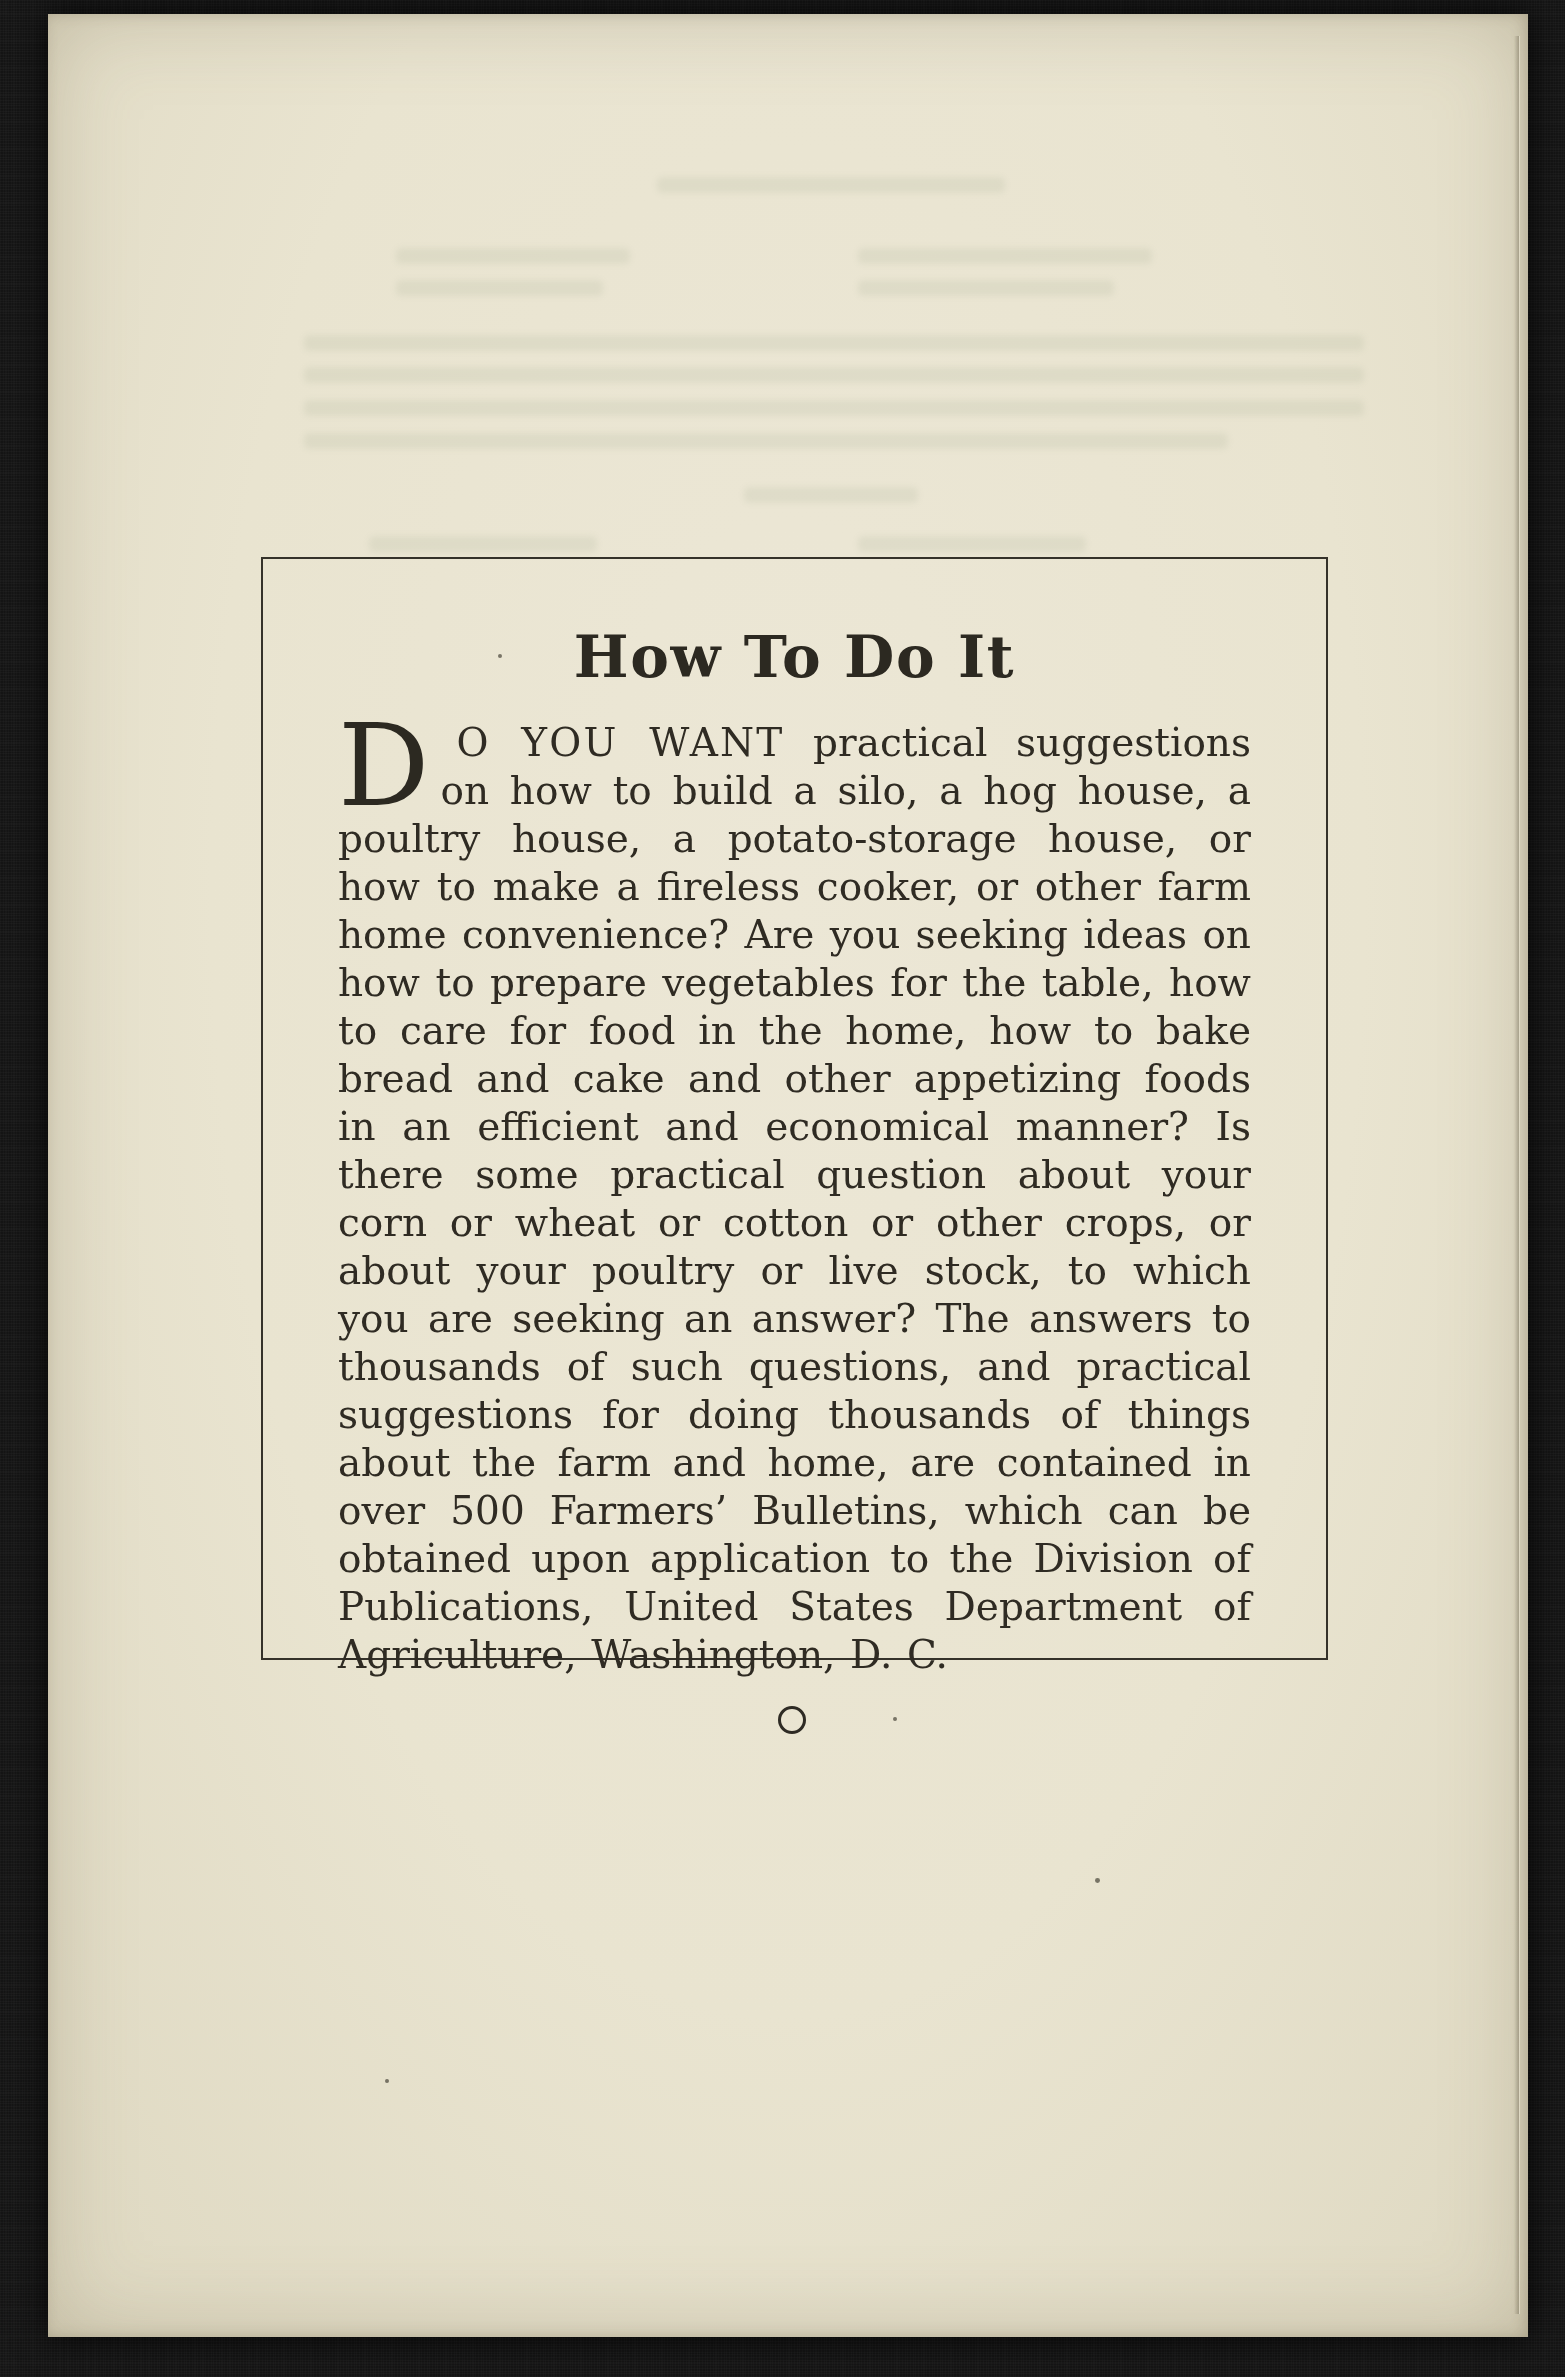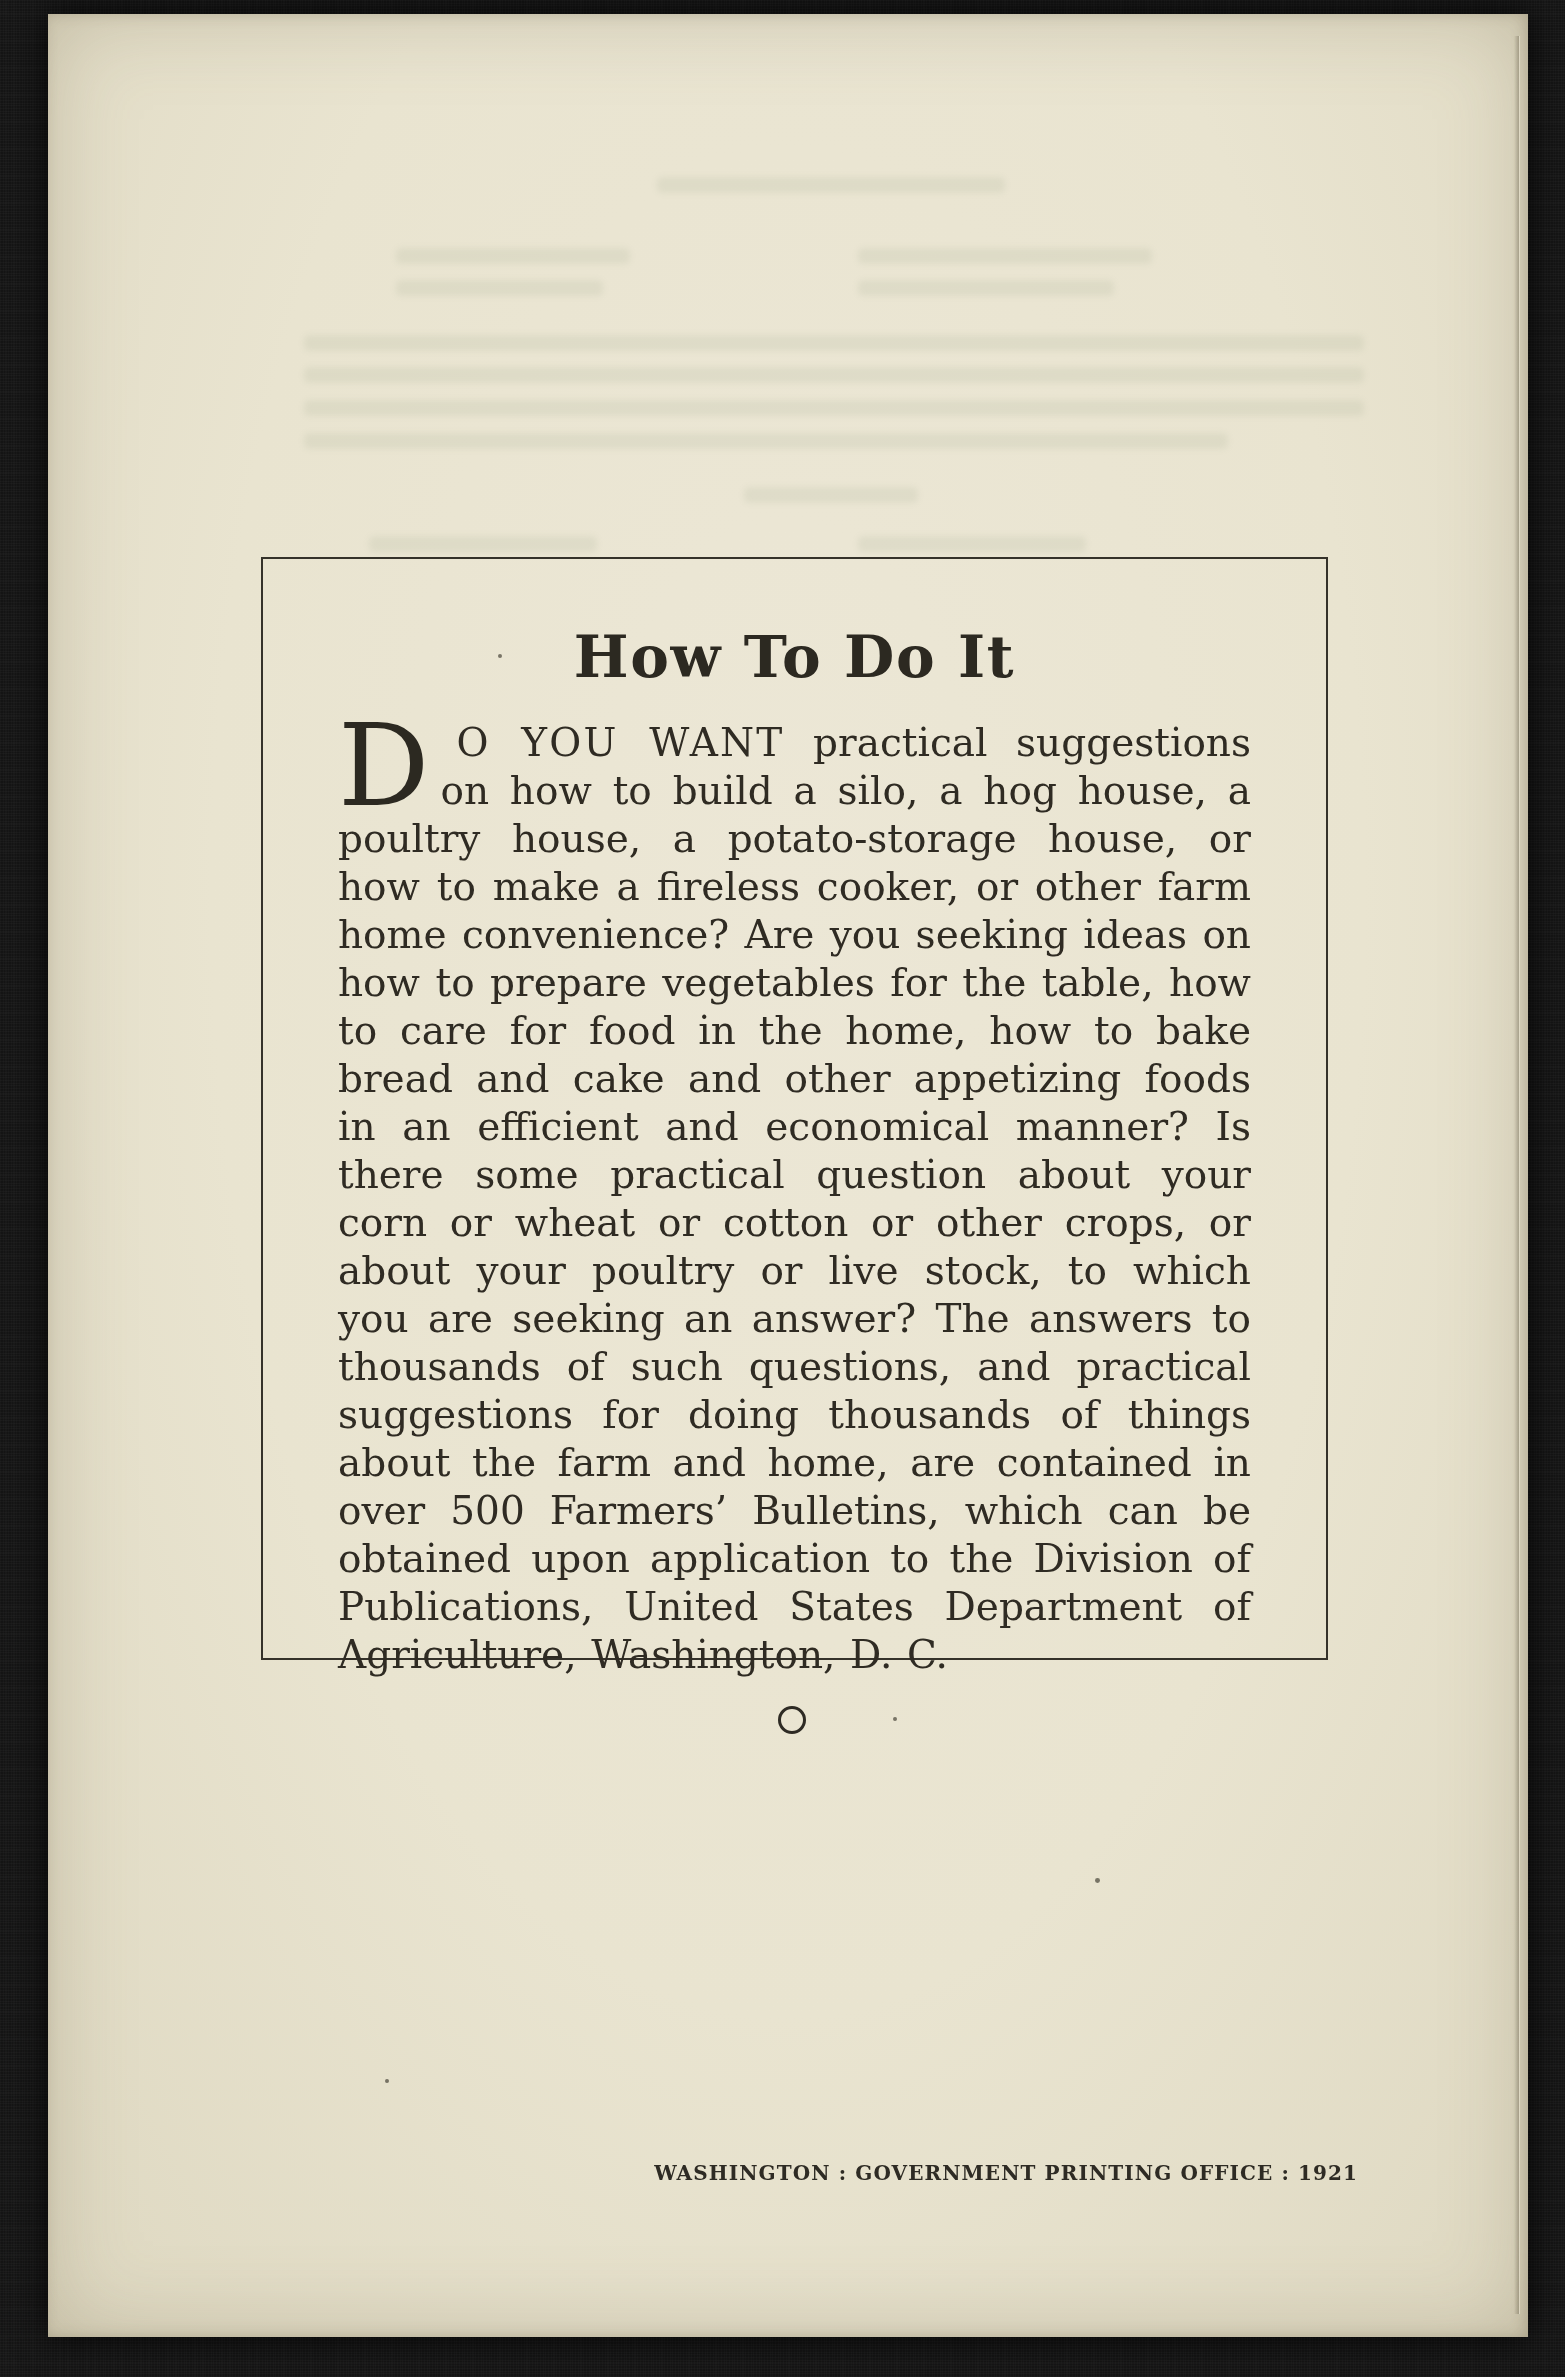--- a/index.html
+++ b/index.html
@@ -168,21 +168,20 @@
     <div class="notice-box">
       <h1 class="page-title">How To Do It</h1>
 
       <p class="body-text">
         <span class="dropcap">D</span><span class="lead">O YOU WANT</span><span> practical suggestions on how to build a silo, a hog house, a poultry house, a potato-storage house, or how to make a fireless cooker, or other farm home convenience?  Are you seeking ideas on how to prepare vegetables for the table, how to care for food in the home, how to bake bread and cake and other appetizing foods in an efficient and economical manner?  Is there some practical question about your corn or wheat or cotton or other crops, or about your poultry or live stock, to which you are seeking an answer?  The answers to thousands of such questions, and practical suggestions for doing thousands of things about the farm and home, are contained in over 500 Farmers’ Bulletins, which can be obtained upon application to the Division of Publications, United States Department of Agriculture, Washington, D. C.</span>
       </p>
     </div>
 
     <div class="ring-mark"></div>
 
-    <div class="imprint">WASHINGTON : GOVERNMENT PRINTING OFFICE : 1921</div>
 
     <div class="speck s1"></div>
     <div class="speck s2"></div>
     <div class="speck s3"></div>
     <div class="speck s4"></div>
 
     <div class="page-edge"></div>
 
   </div>
 </div>

